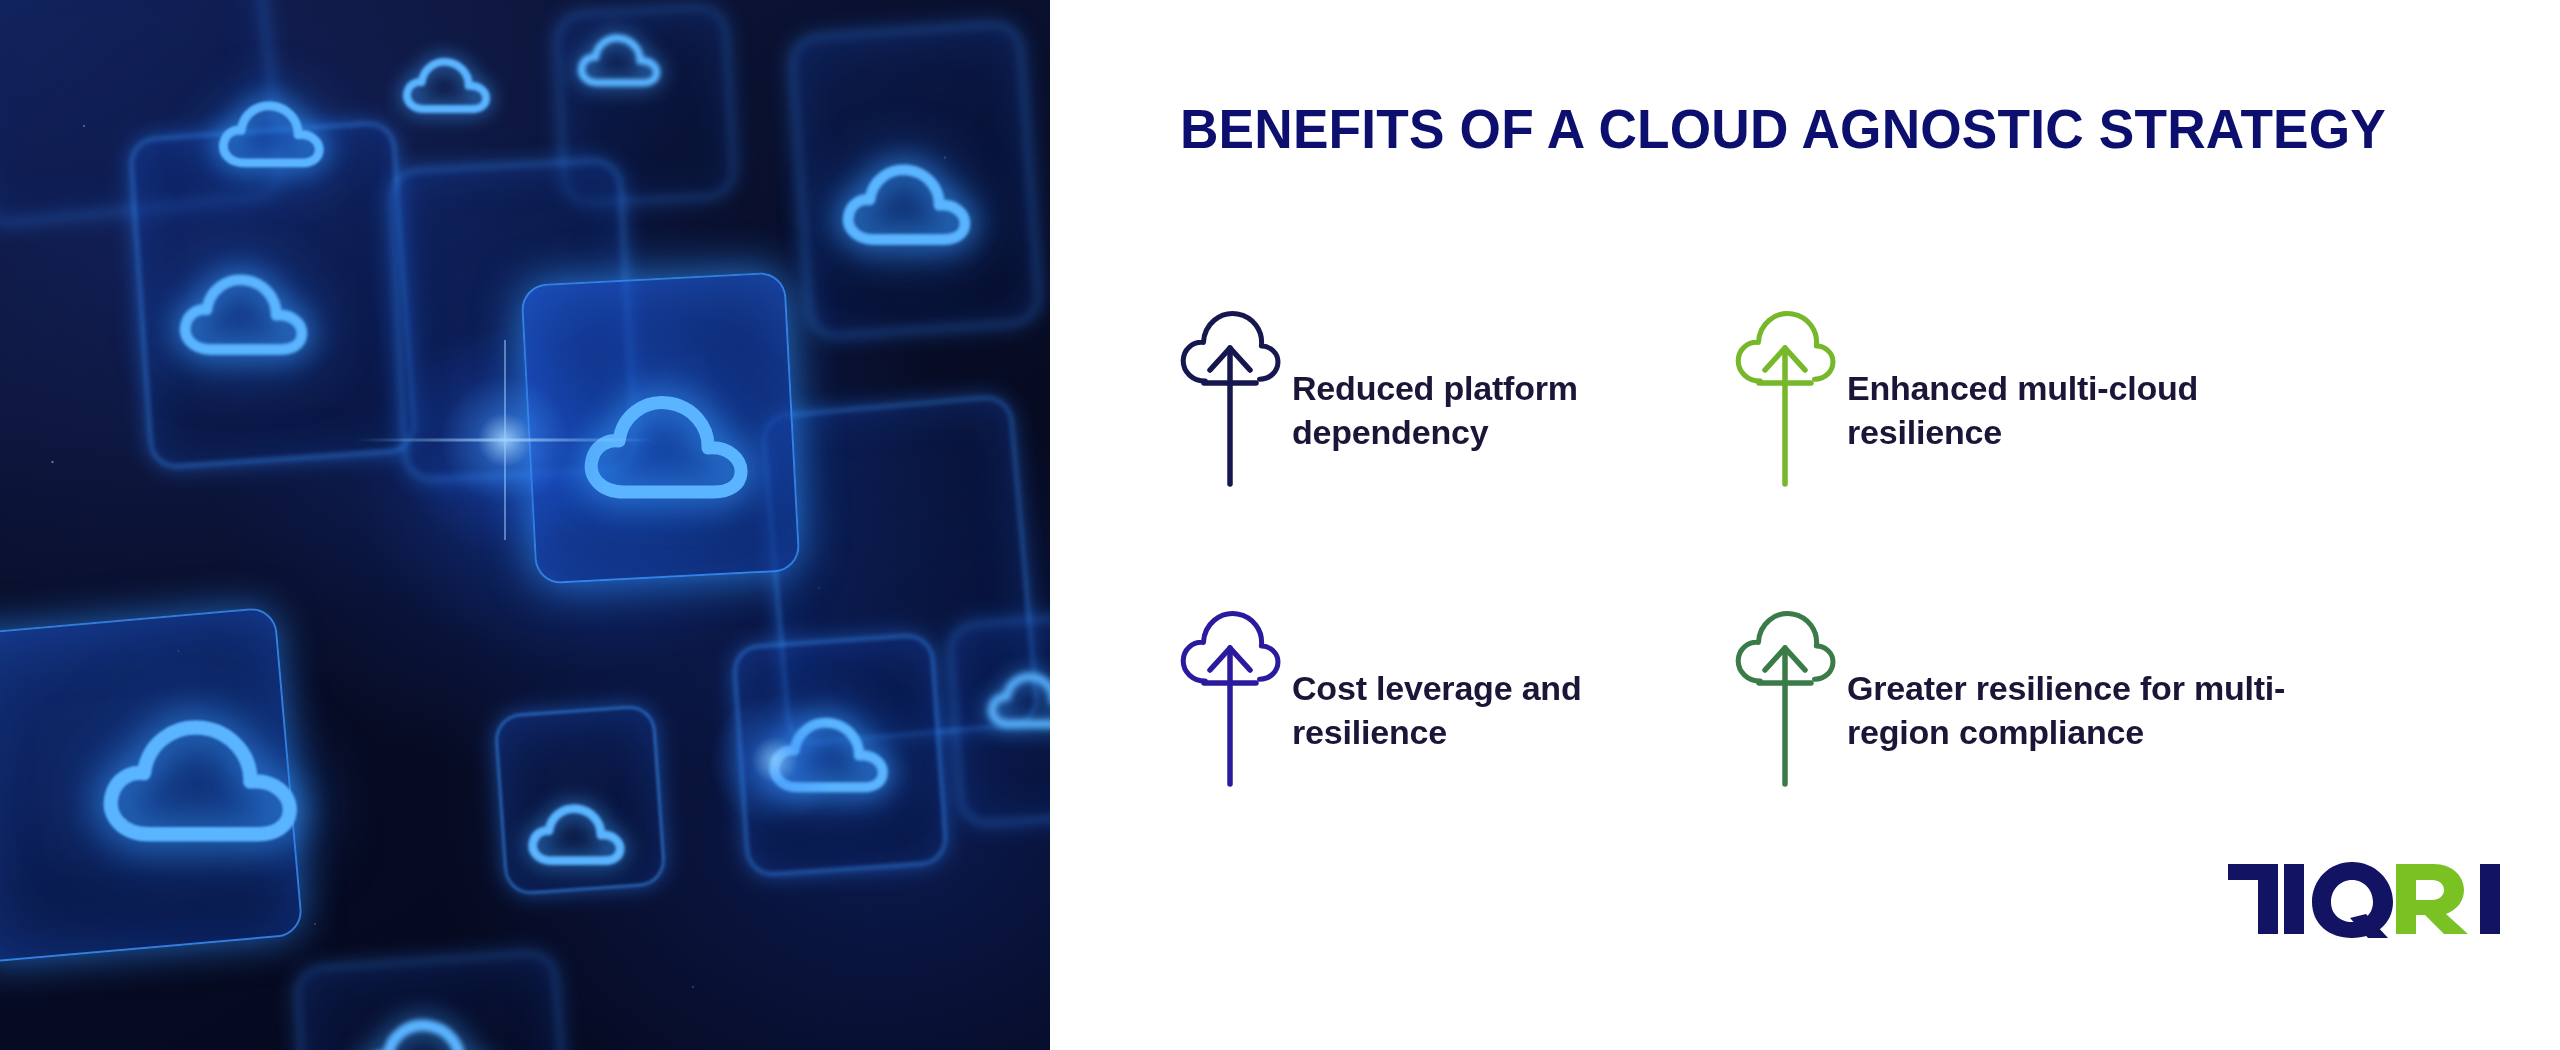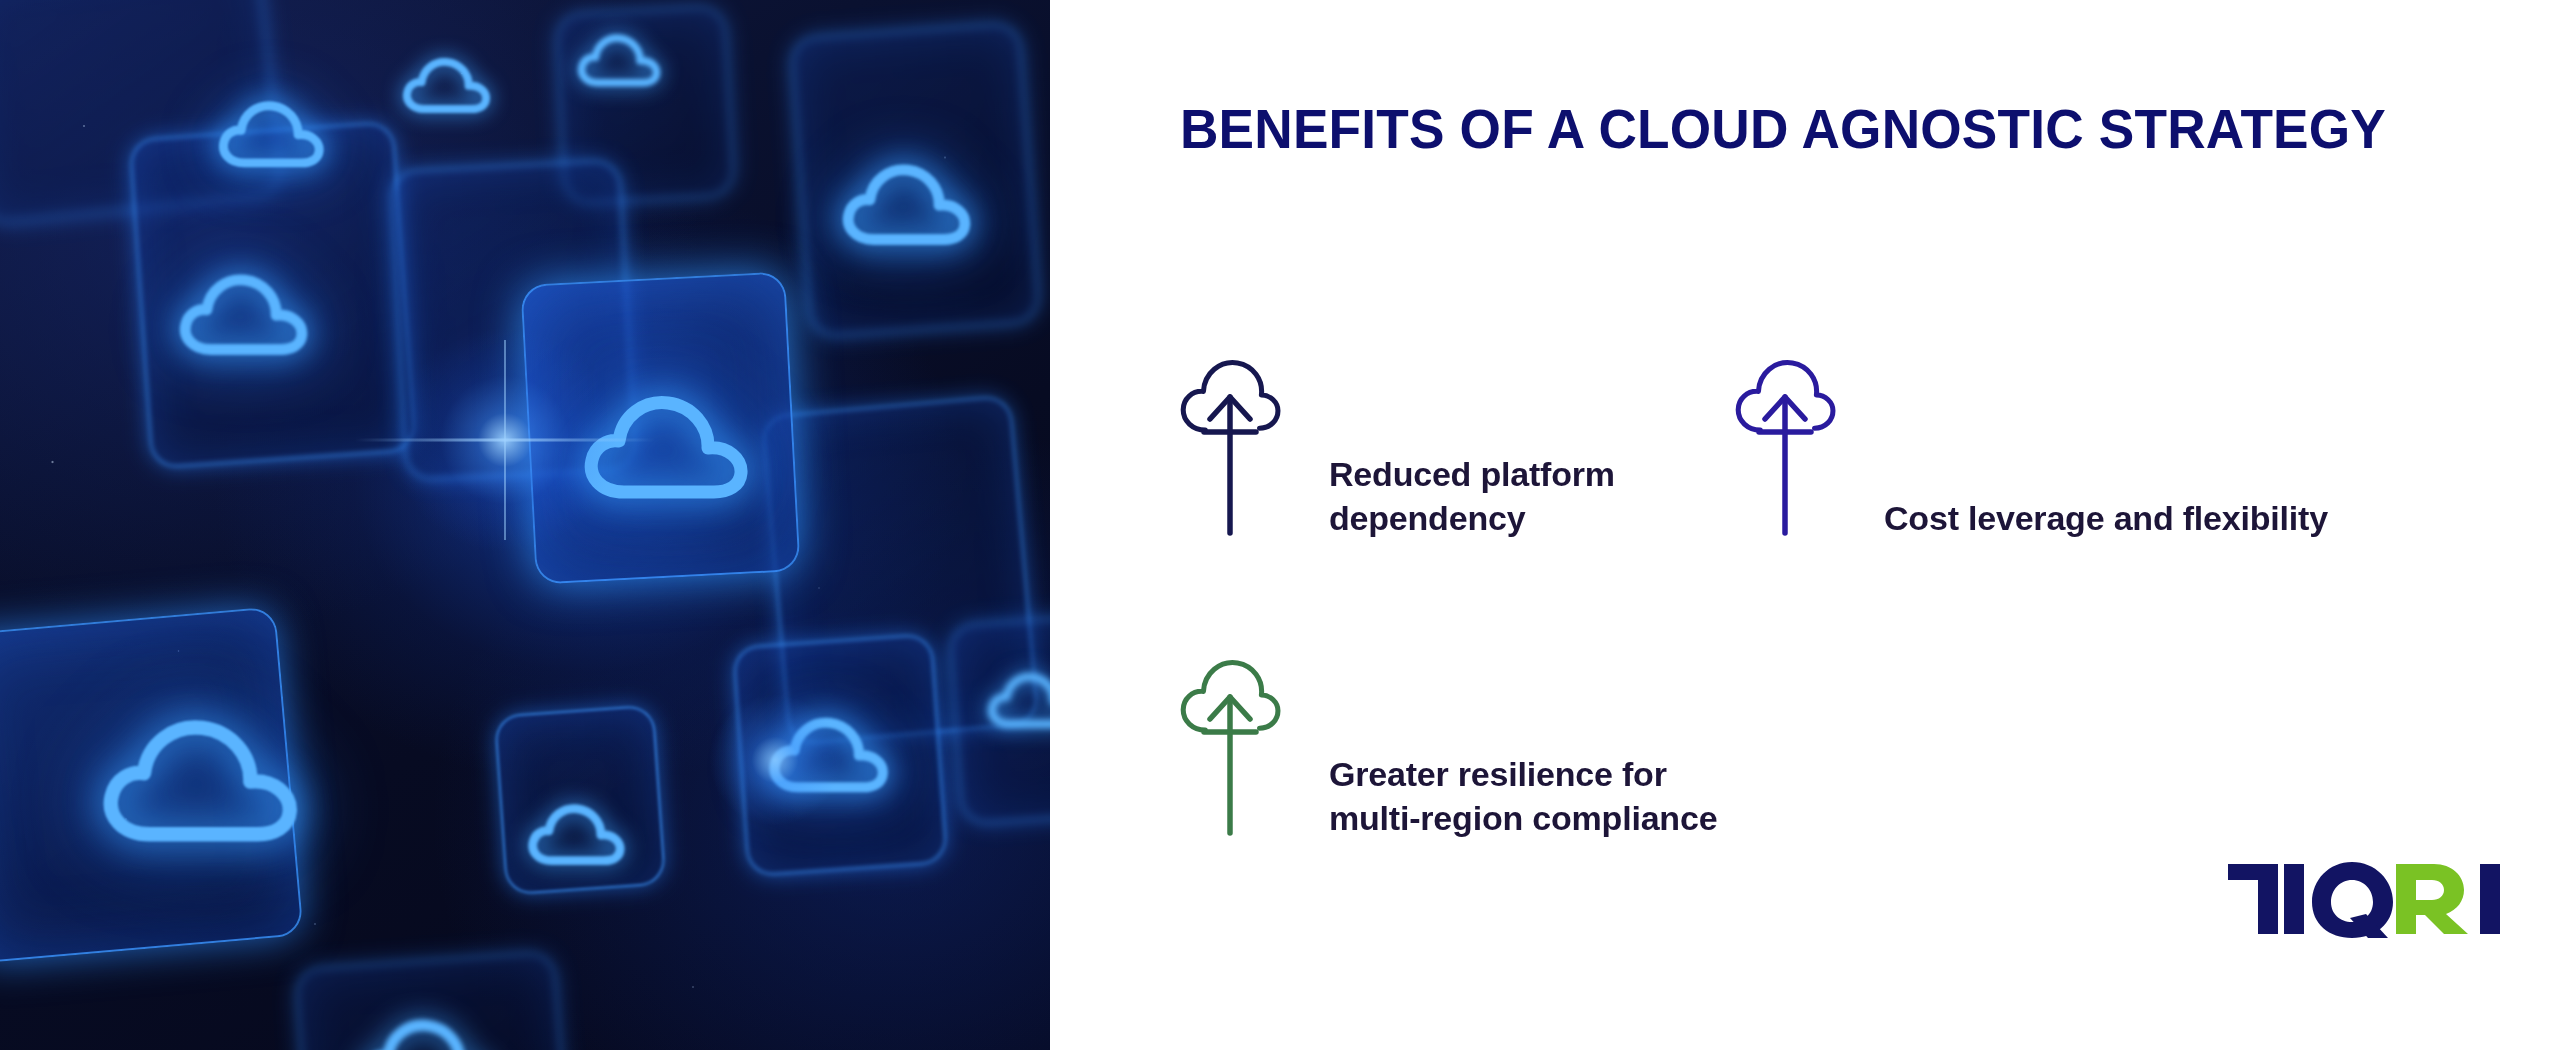--- a/index.html
+++ b/index.html
@@ -109,22 +109,21 @@
     left:130px; top:240px;
     width:1300px;
     display:grid;
     grid-template-columns:555px 600px;
     grid-template-rows:300px 300px;
   }
 
   .benefit {
     position:relative;
     display:flex;
-    align-items:flex-end;
-    gap:37px;
+    align-items:center;
   }
   .benefit-icon {
     position:relative;
     width:100px; height:190px;
     flex:0 0 100px;
     margin-top:12px;
   }
   .benefit-icon svg { display:block; width:100px; height:190px; overflow:visible; }
 
   .benefit-label {
@@ -238,31 +237,42 @@
           <svg viewBox="0 0 100 190">
             <path d="M30 82 C16 82 6 72 6 60 C6 48 16 39 28 40 C29 20 46 6 65 9 C82 12 93 27 91 44 C101 44 109 52 109 61 C109 71 101 80 89 80" fill="none" stroke="#16174f" stroke-width="5.5" stroke-linecap="round" stroke-linejoin="round" transform="translate(-6,0) scale(0.92) translate(4,5)"></path>
             <path d="M24 82 L76 82" fill="none" stroke="#16174f" stroke-width="5.5" stroke-linecap="round"></path>
             <path d="M50 183 L50 47" fill="none" stroke="#16174f" stroke-width="5.5" stroke-linecap="round"></path>
             <path d="M30 69 L50 47 L70 69" fill="none" stroke="#16174f" stroke-width="5.5" stroke-linecap="round" stroke-linejoin="round"></path>
           </svg>
         </span>
         <span class="benefit-label">Reduced platform dependency</span>
       </div>
 
+      <div class="benefit">
+        <span class="benefit-icon">
+          <svg viewBox="0 0 100 190">
+            <path d="M30 82 C16 82 6 72 6 60 C6 48 16 39 28 40 C29 20 46 6 65 9 C82 12 93 27 91 44 C101 44 109 52 109 61 C109 71 101 80 89 80" fill="none" stroke="#76b82a" stroke-width="5.5" stroke-linecap="round" stroke-linejoin="round" transform="translate(-6,0) scale(0.92) translate(4,5)"></path>
+            <path d="M24 82 L76 82" fill="none" stroke="#76b82a" stroke-width="5.5" stroke-linecap="round"></path>
+            <path d="M50 183 L50 47" fill="none" stroke="#76b82a" stroke-width="5.5" stroke-linecap="round"></path>
+            <path d="M30 69 L50 47 L70 69" fill="none" stroke="#76b82a" stroke-width="5.5" stroke-linecap="round" stroke-linejoin="round"></path>
+          </svg>
+        </span>
+        <span class="benefit-label">Enhanced multi-cloud resilience</span>
+      </div>
 
       <div class="benefit">
         <span class="benefit-icon">
           <svg viewBox="0 0 100 190">
             <path d="M30 82 C16 82 6 72 6 60 C6 48 16 39 28 40 C29 20 46 6 65 9 C82 12 93 27 91 44 C101 44 109 52 109 61 C109 71 101 80 89 80" fill="none" stroke="#2a1b9e" stroke-width="5.5" stroke-linecap="round" stroke-linejoin="round" transform="translate(-6,0) scale(0.92) translate(4,5)"></path>
             <path d="M24 82 L76 82" fill="none" stroke="#2a1b9e" stroke-width="5.5" stroke-linecap="round"></path>
             <path d="M50 183 L50 47" fill="none" stroke="#2a1b9e" stroke-width="5.5" stroke-linecap="round"></path>
             <path d="M30 69 L50 47 L70 69" fill="none" stroke="#2a1b9e" stroke-width="5.5" stroke-linecap="round" stroke-linejoin="round"></path>
           </svg>
         </span>
-        <span class="benefit-label">Cost leverage and flexibility</span>
+        <span class="benefit-label">Cost leverage and resilience</span>
       </div>
 
       <div class="benefit">
         <span class="benefit-icon">
           <svg viewBox="0 0 100 190">
             <path d="M30 82 C16 82 6 72 6 60 C6 48 16 39 28 40 C29 20 46 6 65 9 C82 12 93 27 91 44 C101 44 109 52 109 61 C109 71 101 80 89 80" fill="none" stroke="#3b7b48" stroke-width="5.5" stroke-linecap="round" stroke-linejoin="round" transform="translate(-6,0) scale(0.92) translate(4,5)"></path>
             <path d="M24 82 L76 82" fill="none" stroke="#3b7b48" stroke-width="5.5" stroke-linecap="round"></path>
             <path d="M50 183 L50 47" fill="none" stroke="#3b7b48" stroke-width="5.5" stroke-linecap="round"></path>
             <path d="M30 69 L50 47 L70 69" fill="none" stroke="#3b7b48" stroke-width="5.5" stroke-linecap="round" stroke-linejoin="round"></path>
           </svg>

